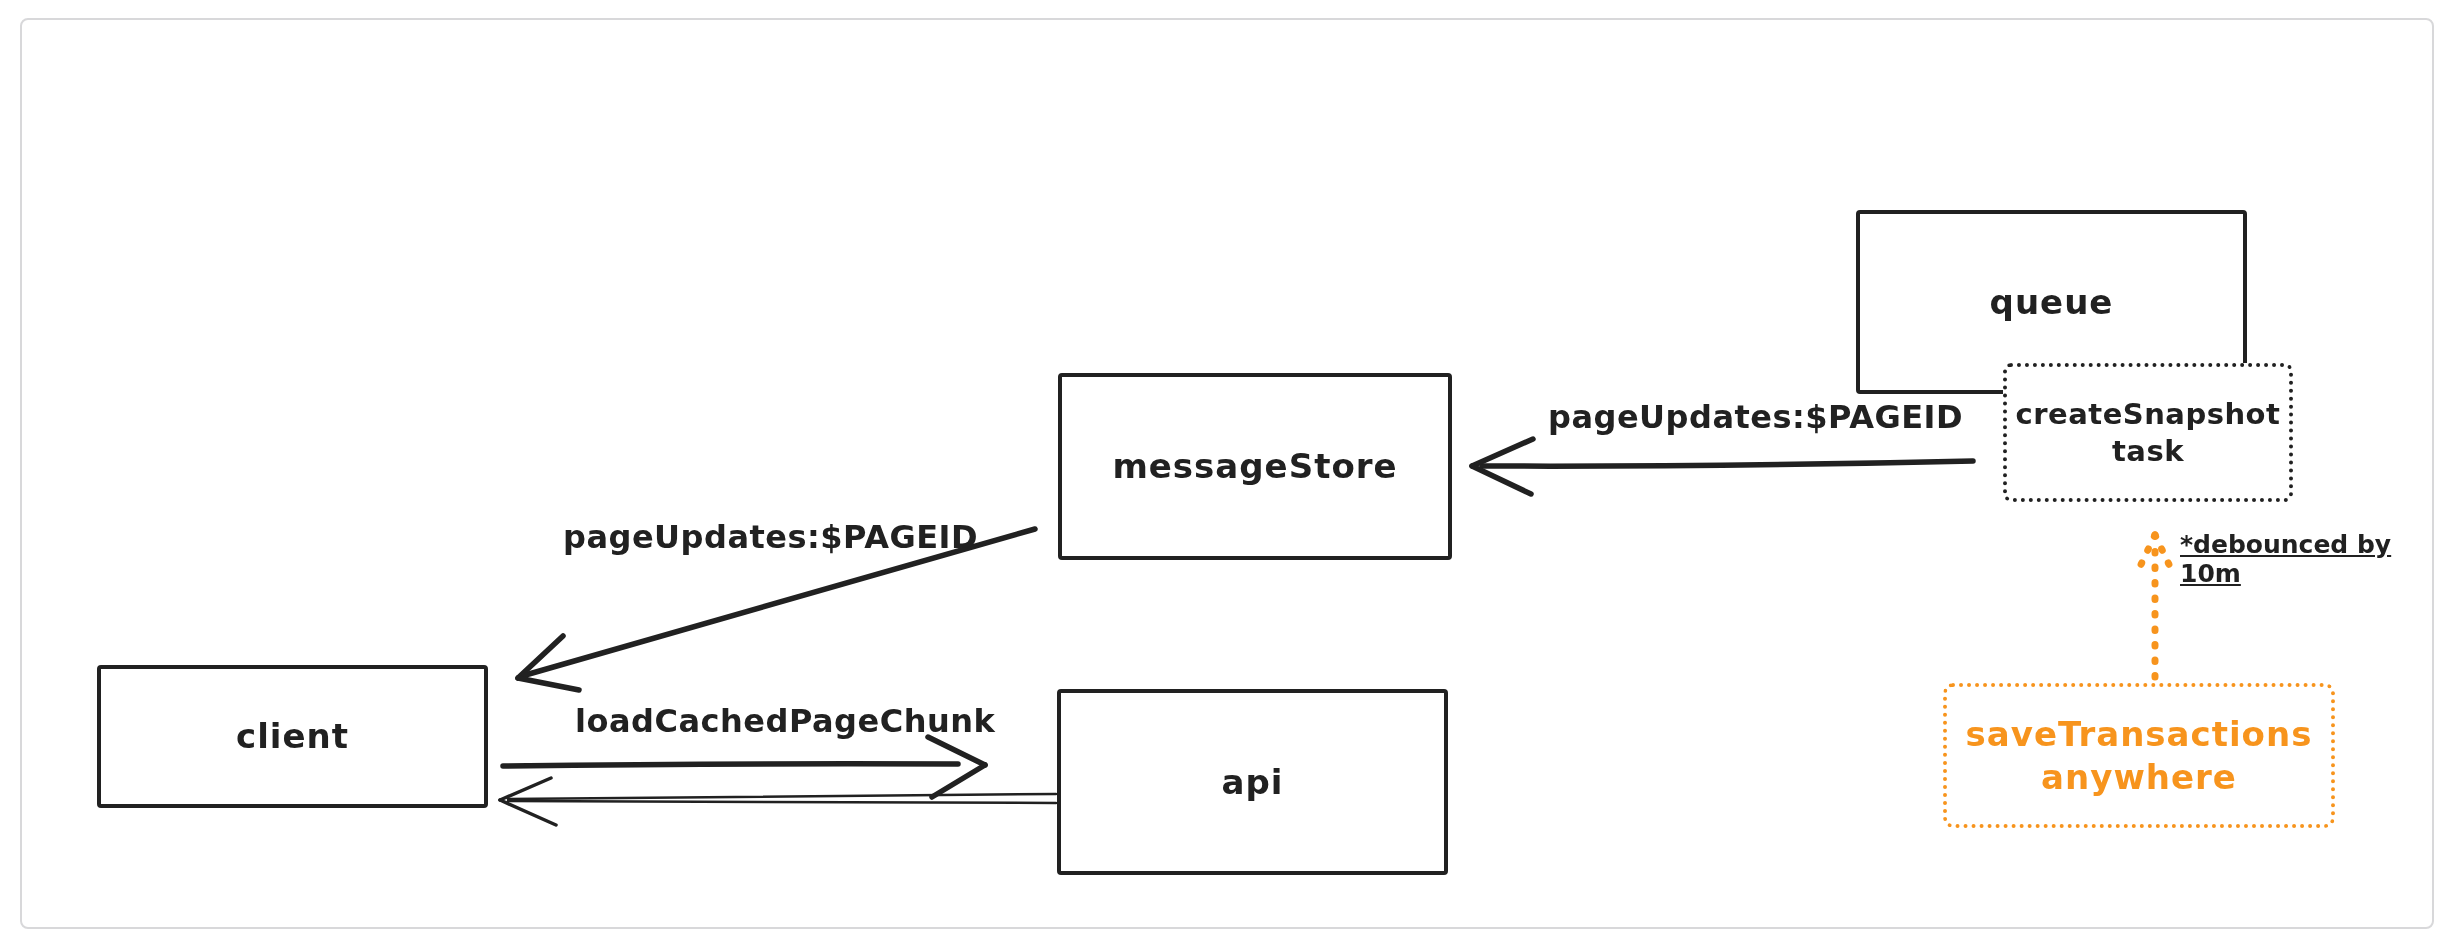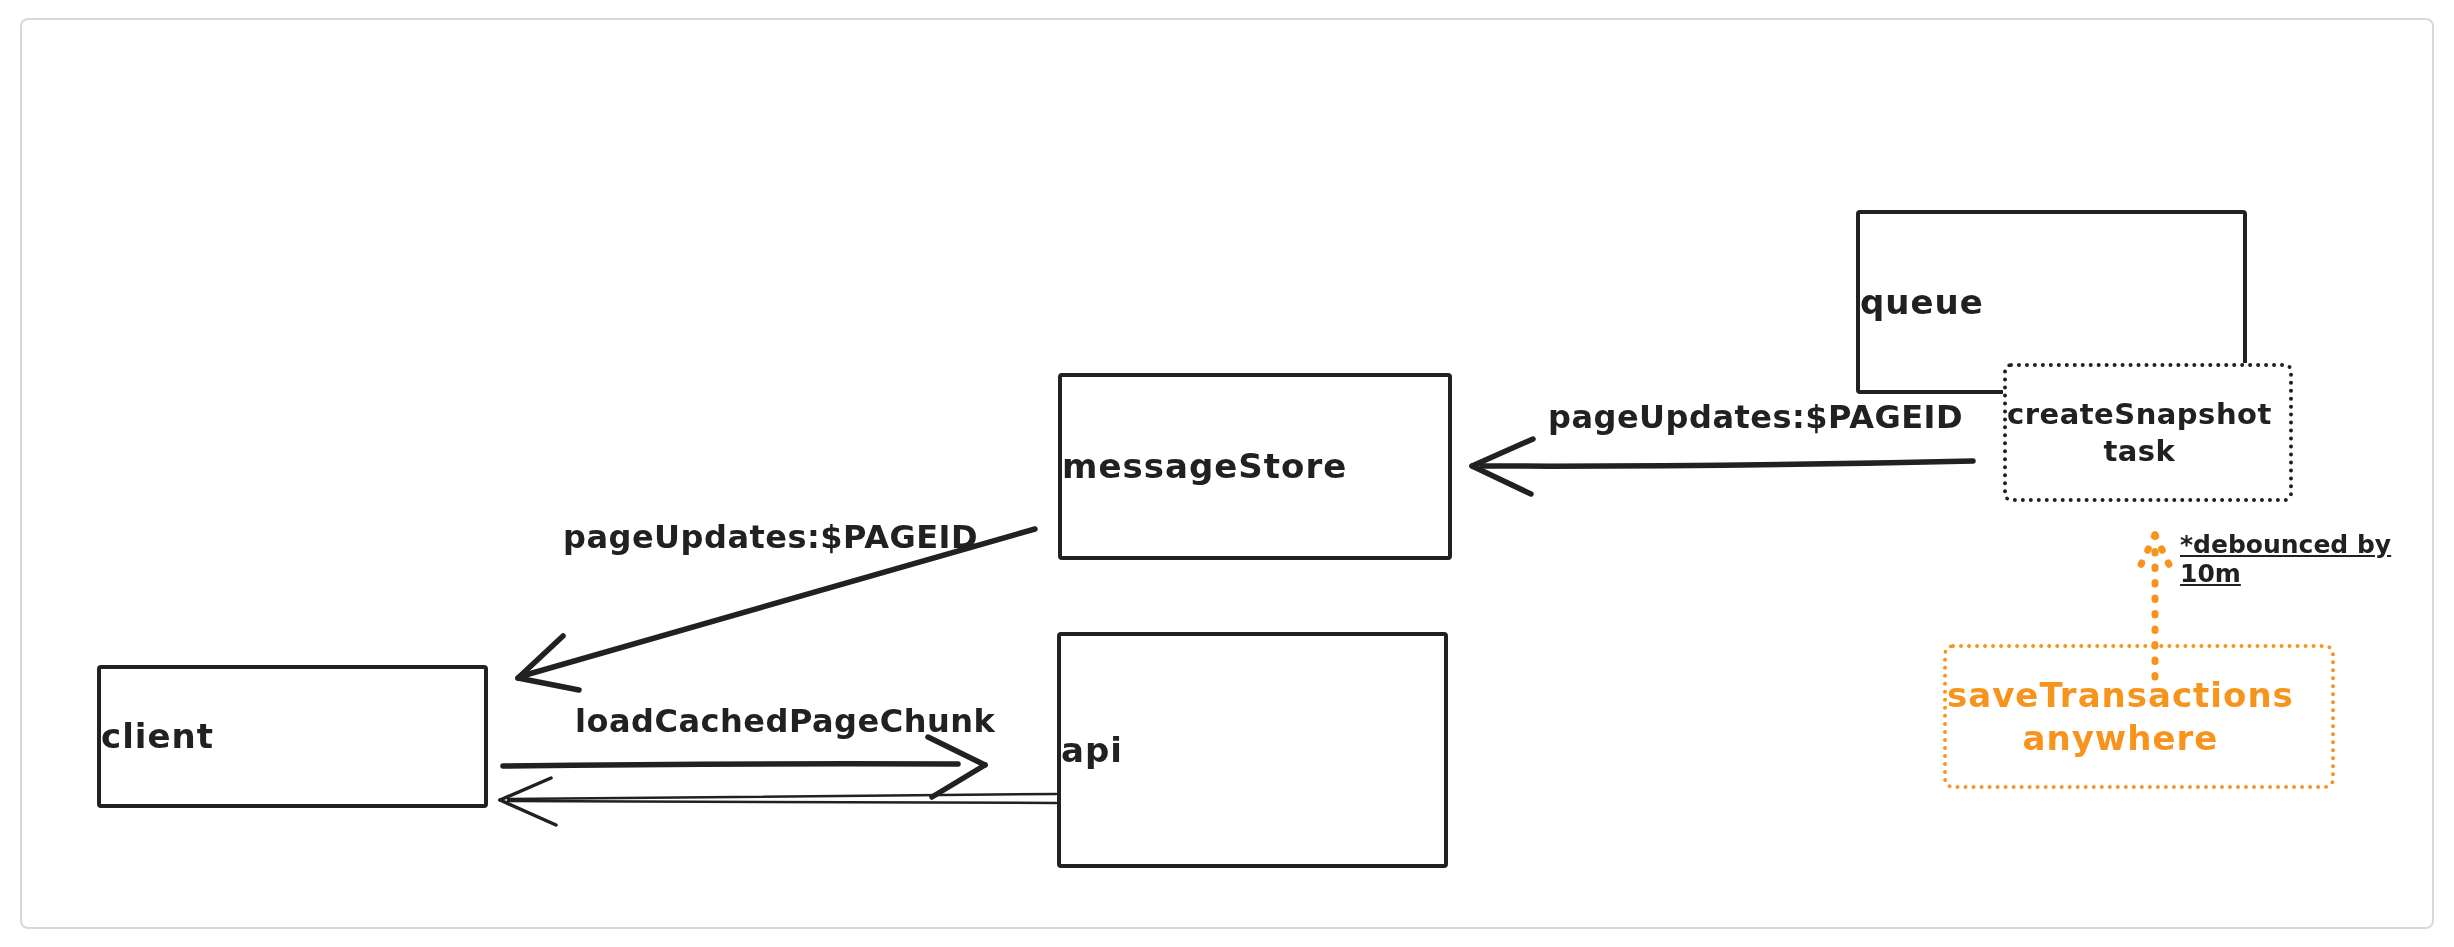--- a/index.html
+++ b/index.html
@@ -17,34 +17,34 @@
   #canvas{position:absolute;inset:0;}
   .frame{
     position:absolute;left:20px;top:18px;width:2414px;height:911px;
     border:2px solid var(--frame);border-radius:8px;background:var(--paper);
   }
   .title{
     position:absolute;left:86px;top:76px;
     font-size:38px;font-weight:700;letter-spacing:1px;
   }
   .node{
-    position:absolute;display:flex;align-items:center;
+    position:absolute;display:flex;align-items:center;justify-content:center;
     text-align:center;background:#fff;color:var(--ink);
     font-weight:700;white-space:pre-line;line-height:1.25;
   }
   .node.solid{border:4px solid var(--ink);border-radius:4px;font-size:34px;letter-spacing:1px;}
   .node.dotted-dark{border:4px dotted var(--ink);border-radius:8px;font-size:29px;letter-spacing:0.5px;}
   .node.dotted-accent{border:4px dotted var(--accent);border-radius:10px;color:var(--accent);font-size:34px;letter-spacing:1px;}
 
   .n-queue{left:1856px;top:210px;width:391px;height:184px;z-index:1;}
   .n-snapshot{left:2003px;top:363px;width:290px;height:139px;z-index:2;}
   .n-store{left:1058px;top:373px;width:394px;height:187px;}
   .n-client{left:97px;top:665px;width:391px;height:143px;}
-  .n-api{left:1057px;top:632px;width:391px;height:236px;}
-  .n-save{left:1943px;top:644px;width:392px;height:145px;z-index:2;}
+  .n-api{left:1057px;top:689px;width:391px;height:186px;}
+  .n-save{left:1943px;top:683px;width:392px;height:145px;z-index:2;}
 
   .edge-label{
     position:absolute;font-size:32px;font-weight:700;letter-spacing:0.5px;
     color:var(--ink);z-index:3;
   }
   .l-pageupdates-right{left:1548px;top:398px;width:400px;text-align:center;}
   .l-pageupdates-left{left:563px;top:518px;}
   .l-loadchunk{left:575px;top:702px;width:312px;text-align:center;}
   .l-debounced{left:2180px;top:530px;font-size:25px;font-weight:600;letter-spacing:0;text-decoration:underline;}
 

